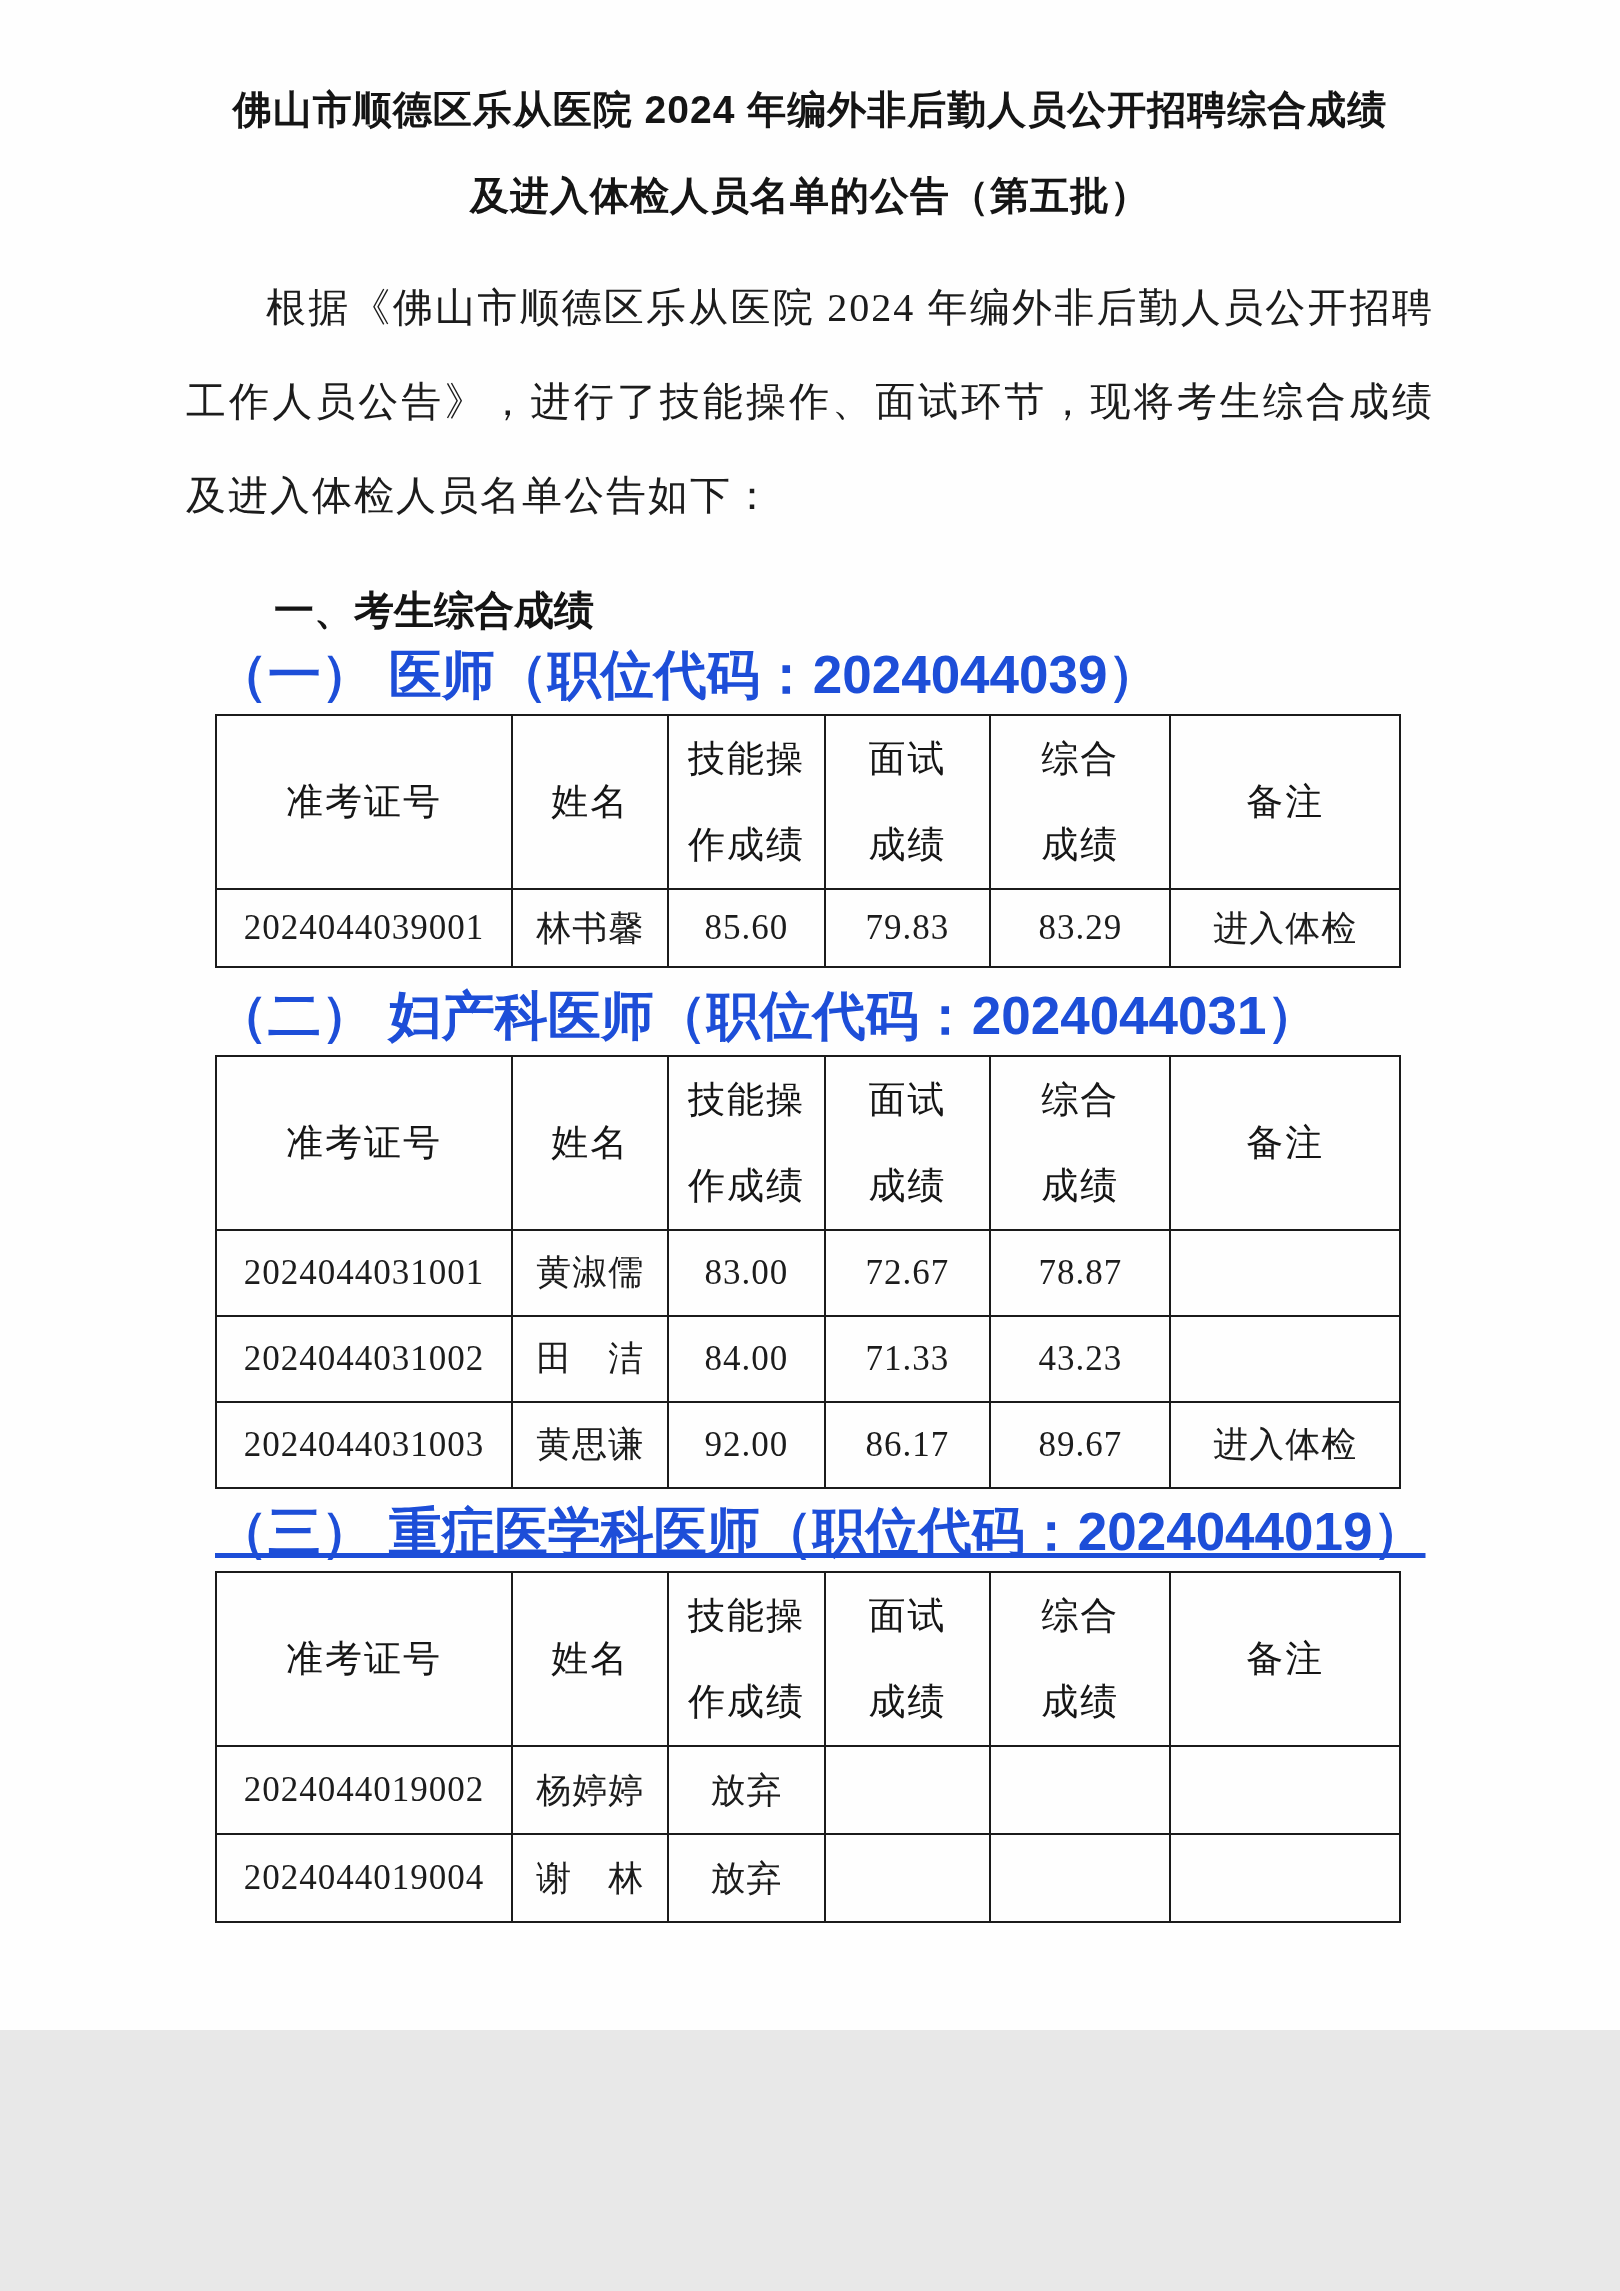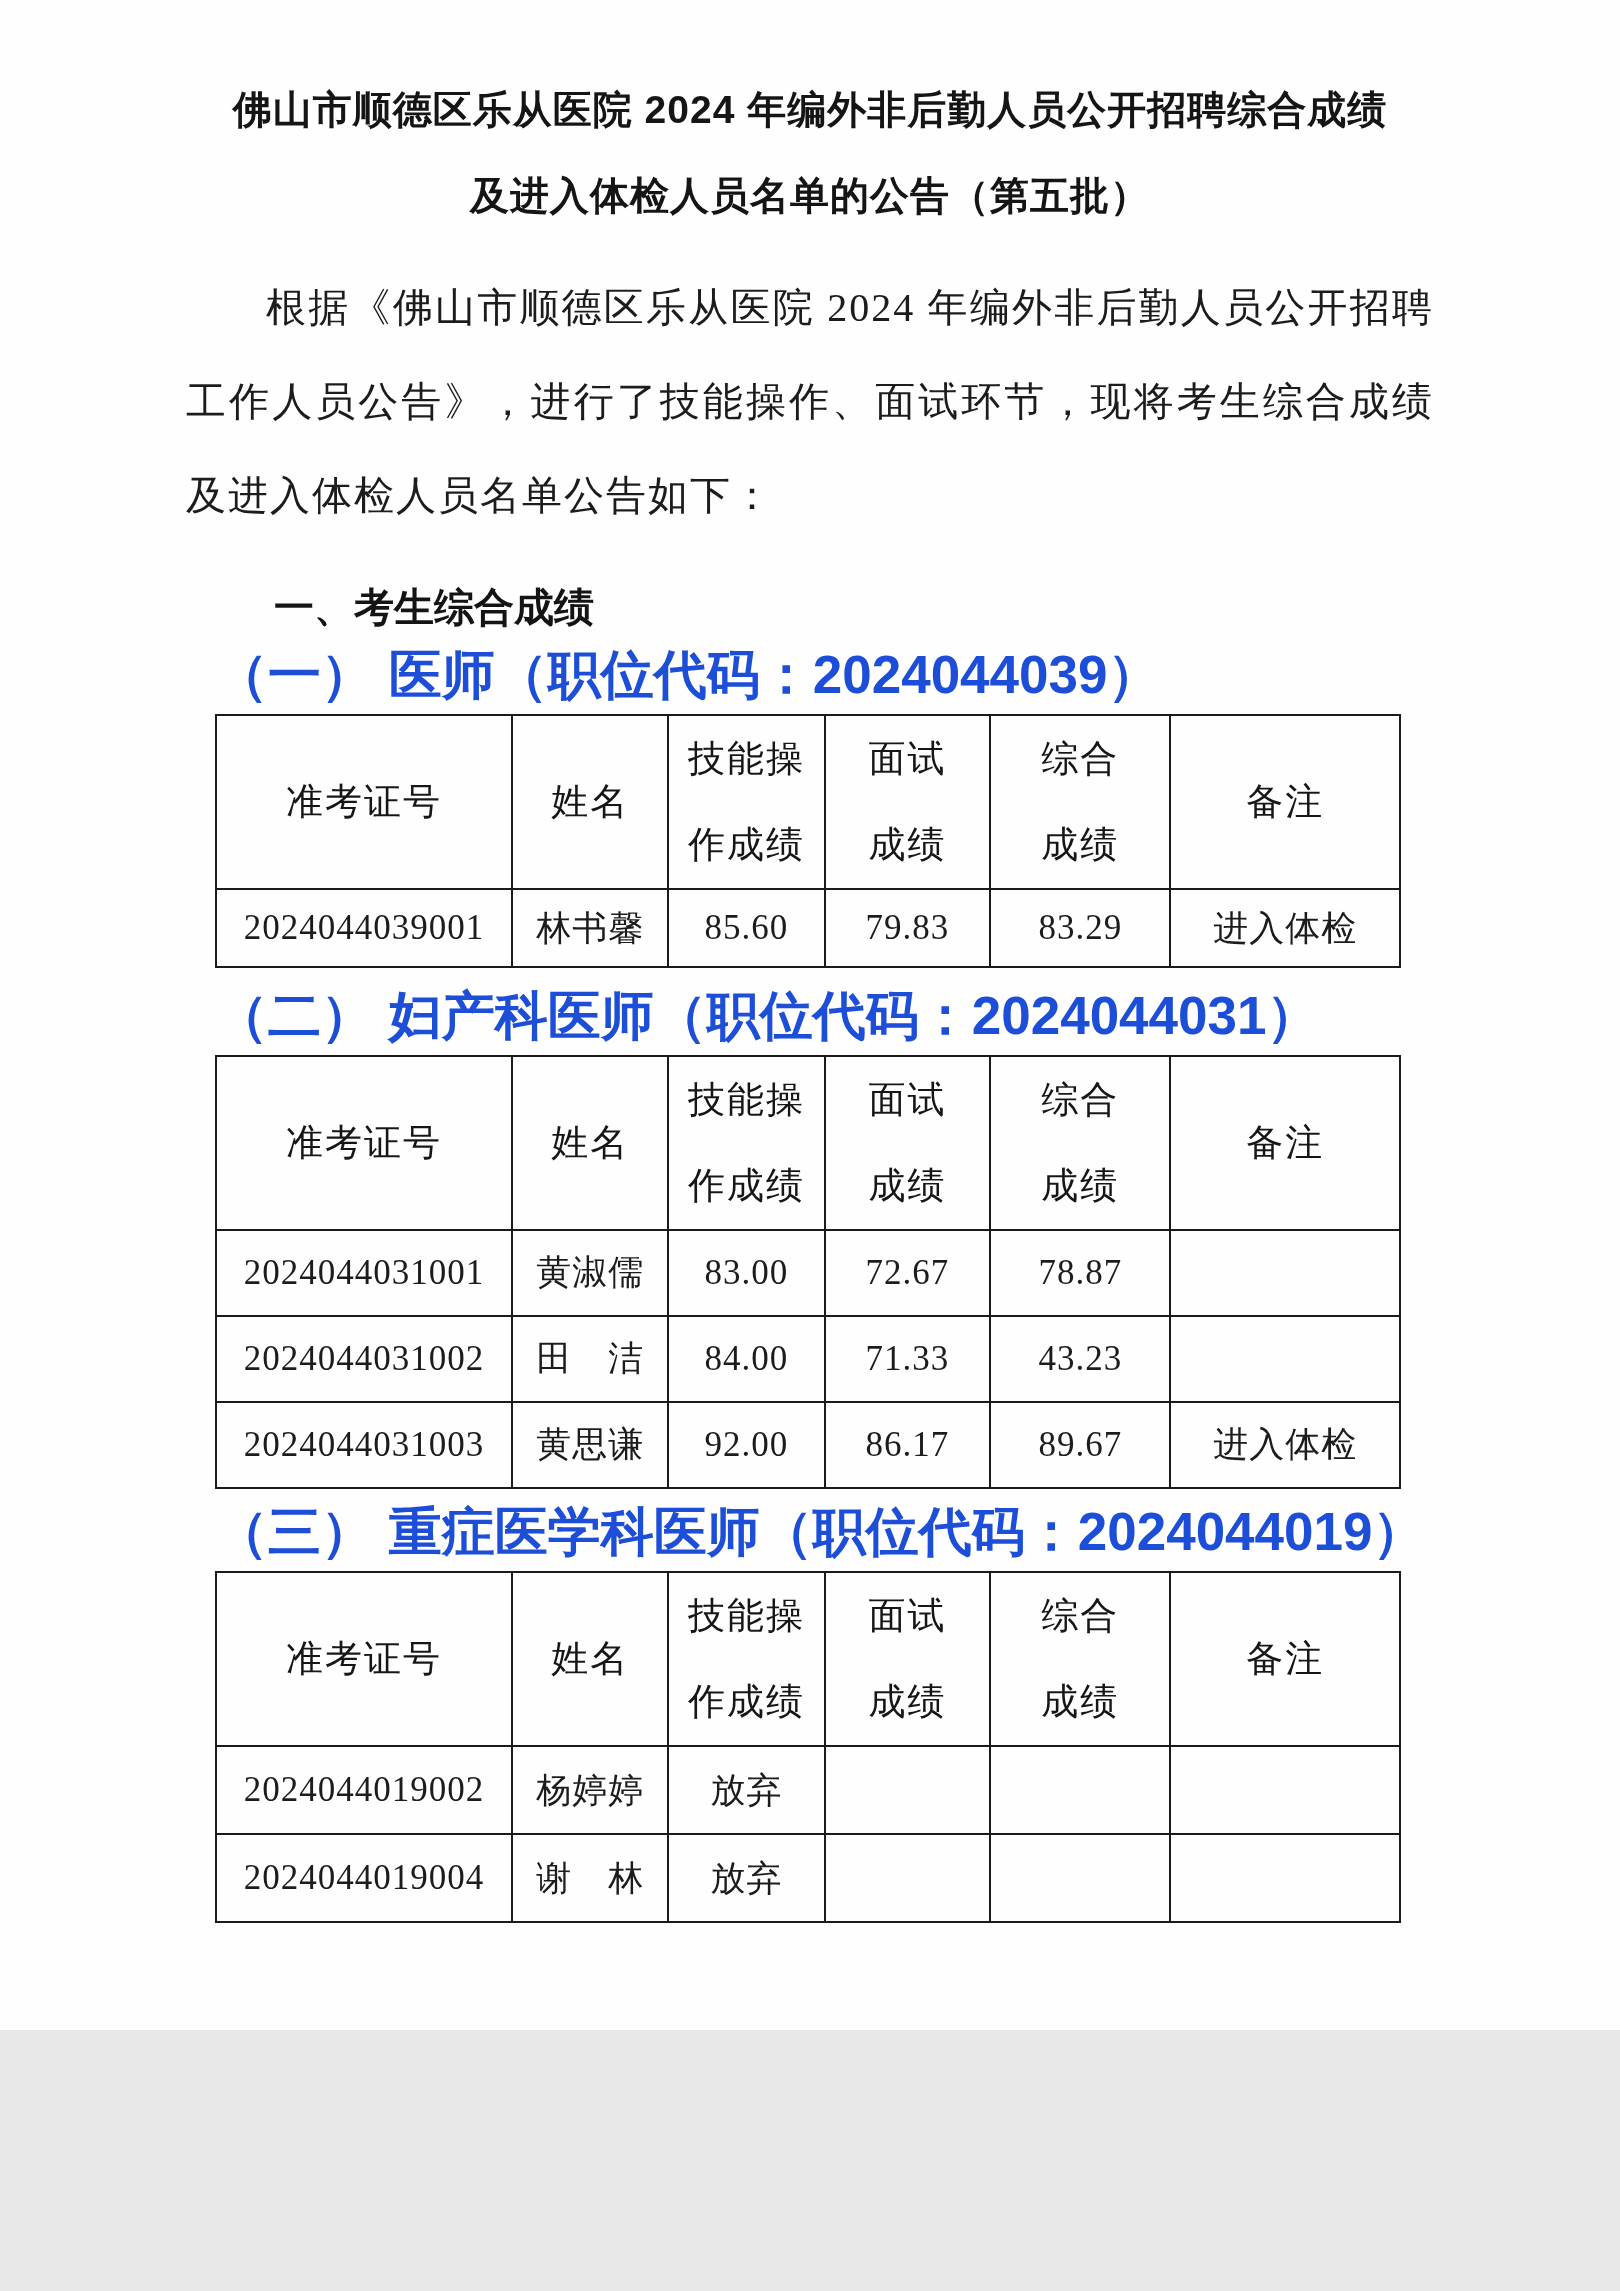--- a/index.html
+++ b/index.html
@@ -29,39 +29,39 @@
     margin-top:21.6px;
     font-size:40px;
     line-height:94px;
     letter-spacing:2px;
     text-indent:2em;
     text-align:justify;
     color:#1c1c1c;
   }
 
   .section-heading{
-    font-family:Liberation Mono, monospace;
+    font-family:Liberation Serif, serif;
     font-weight:700;
     font-size:40px;
     line-height:55px;
     padding-left:2.2em;
     margin-top:3.9px;
     color:#141414;
   }
 
   .table-caption{
     font-family:"Liberation Sans","DejaVu Sans",sans-serif;
     font-weight:700;
     font-size:53px;
     line-height:55px;
     margin:9.8px 0 0 29px;
     color:#1d4ed8;
   }
   .table-caption.gap-large{margin-top:19.6px;}
-  .table-caption.gap-mid{margin-top:15.7px;}
+  .table-caption.gap-mid{margin-top:15.7px;text-decoration:underline;}
 
   table.score-table{
     border-collapse:collapse;
     table-layout:fixed;
     width:1186px;
     margin:11.8px 0 0 29px;
     background:#fefefe;
   }
   table.score-table th,
   table.score-table td{

